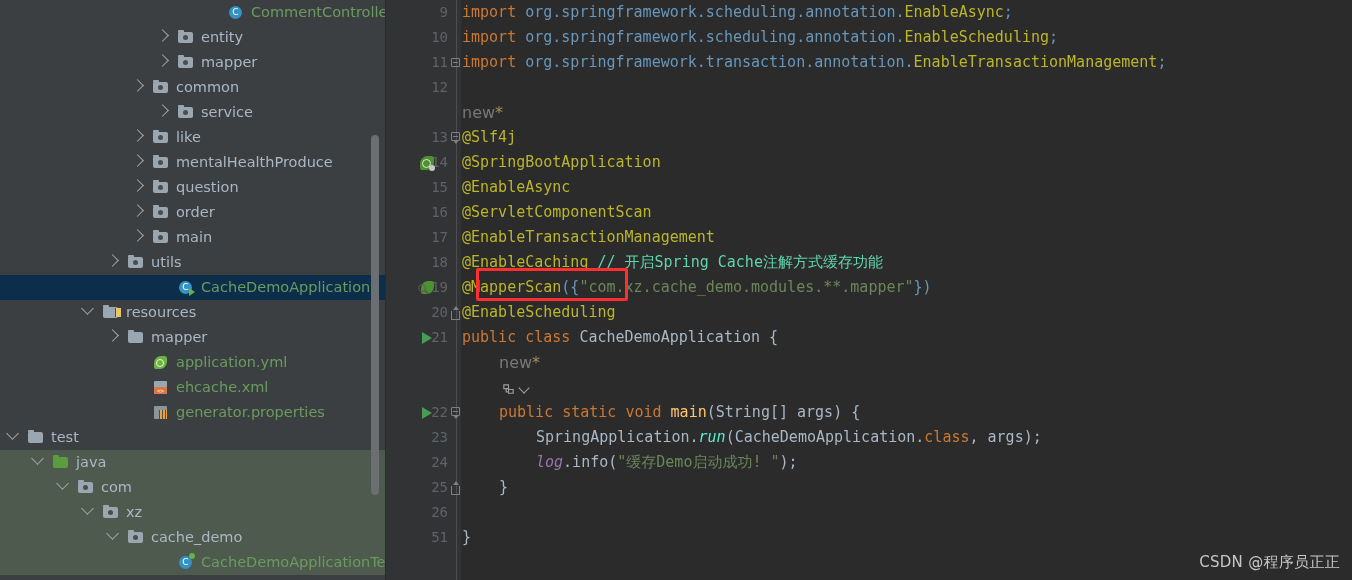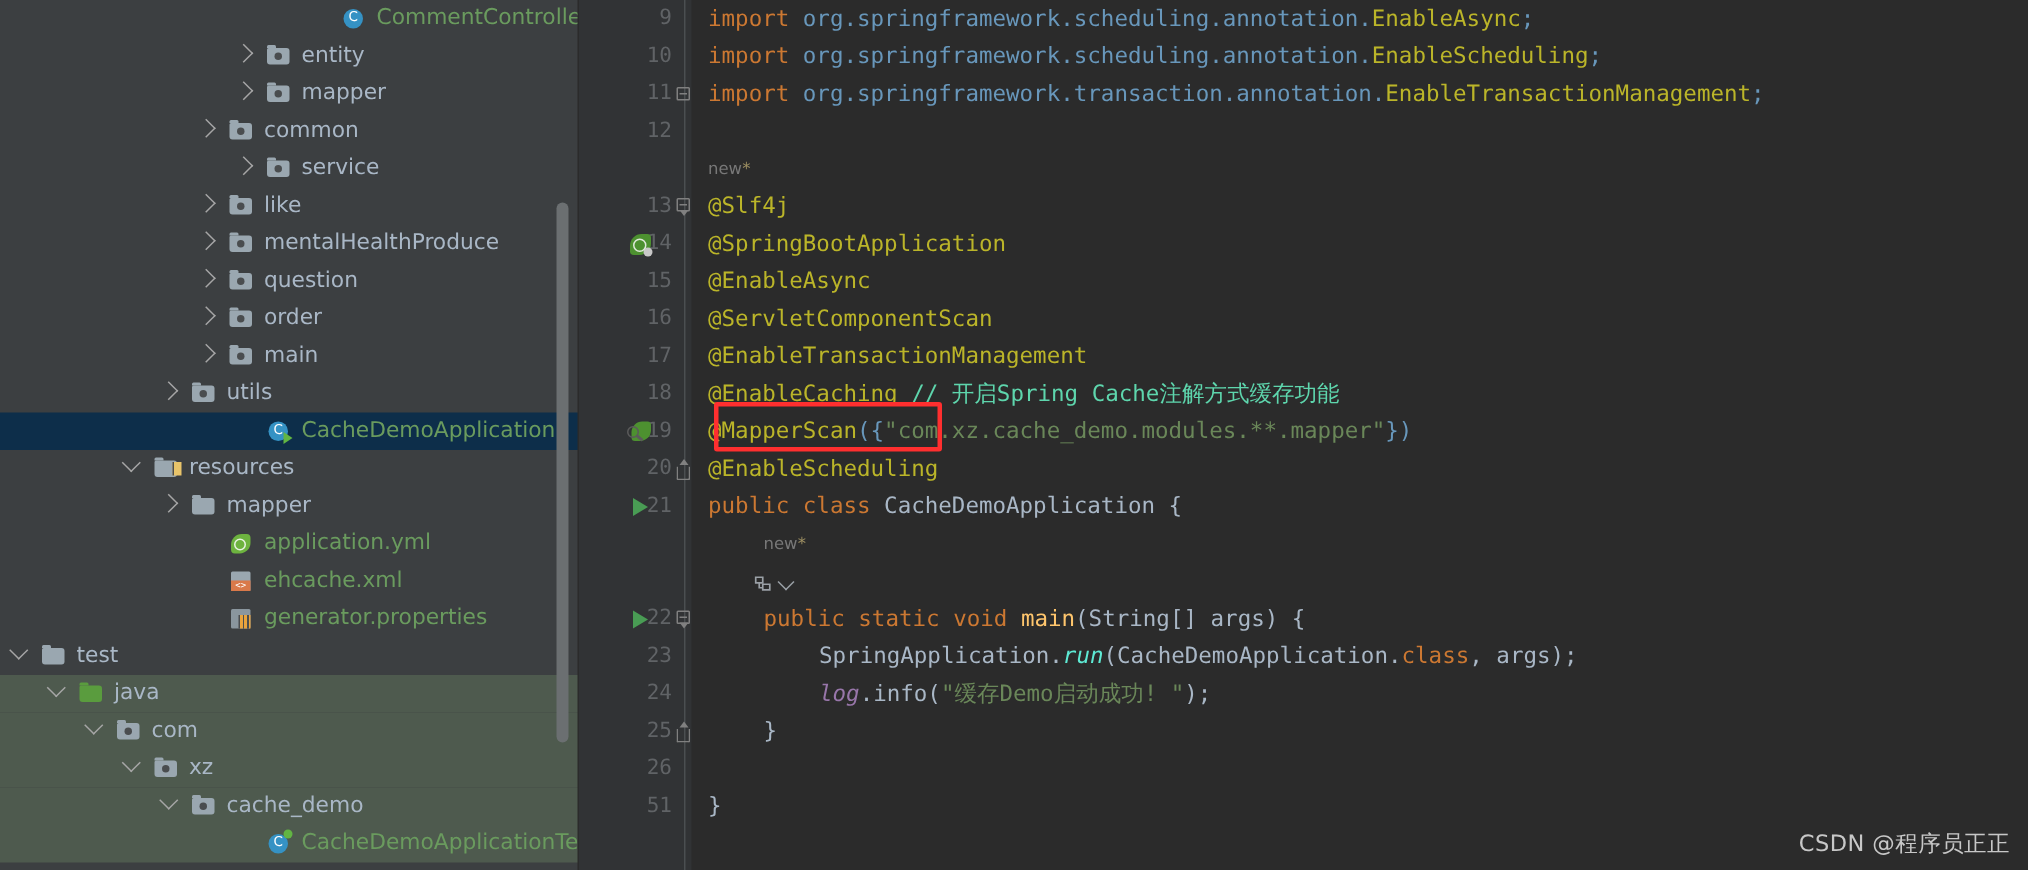--- a/index.html
+++ b/index.html
@@ -244,32 +244,31 @@
     text-align: right;
     color: #606366;
     font-size: 14px;
     font-family: "DejaVu Sans Mono", monospace;
   }
   .code {
     position: absolute;
     left: 76px;
     white-space: pre;
     color: #a9b7c6;
-    margin-left: 10px;
   }
   .kw { color: #cc7832; }
   .ann { color: #bbb529; }
   .str { color: #6a8759; }
   .cmt { color: #5ed6ad; }
   .num { color: #6897bb; }
   .stat { color: #9876aa; font-style: italic; }
   .meth { color: #ffc66d; }
   .ref { color: #a9b7c6; }
   .mrun { color: #5eead4; font-style: italic; }
-  .inlay { color: #787878; font-size: 11px; font-family: "DejaVu Sans", sans-serif; }
+  .inlay { color: #787878; font-size: 16px; font-family: "DejaVu Sans", sans-serif; }
   .inlay .ast { color: #9d8f62; }
 
   .fold-minus {
     position: absolute;
     left: 65px;
     top: 8px;
     width: 9px;
     height: 9px;
     box-sizing: border-box;
     border: 1px solid #808080;

